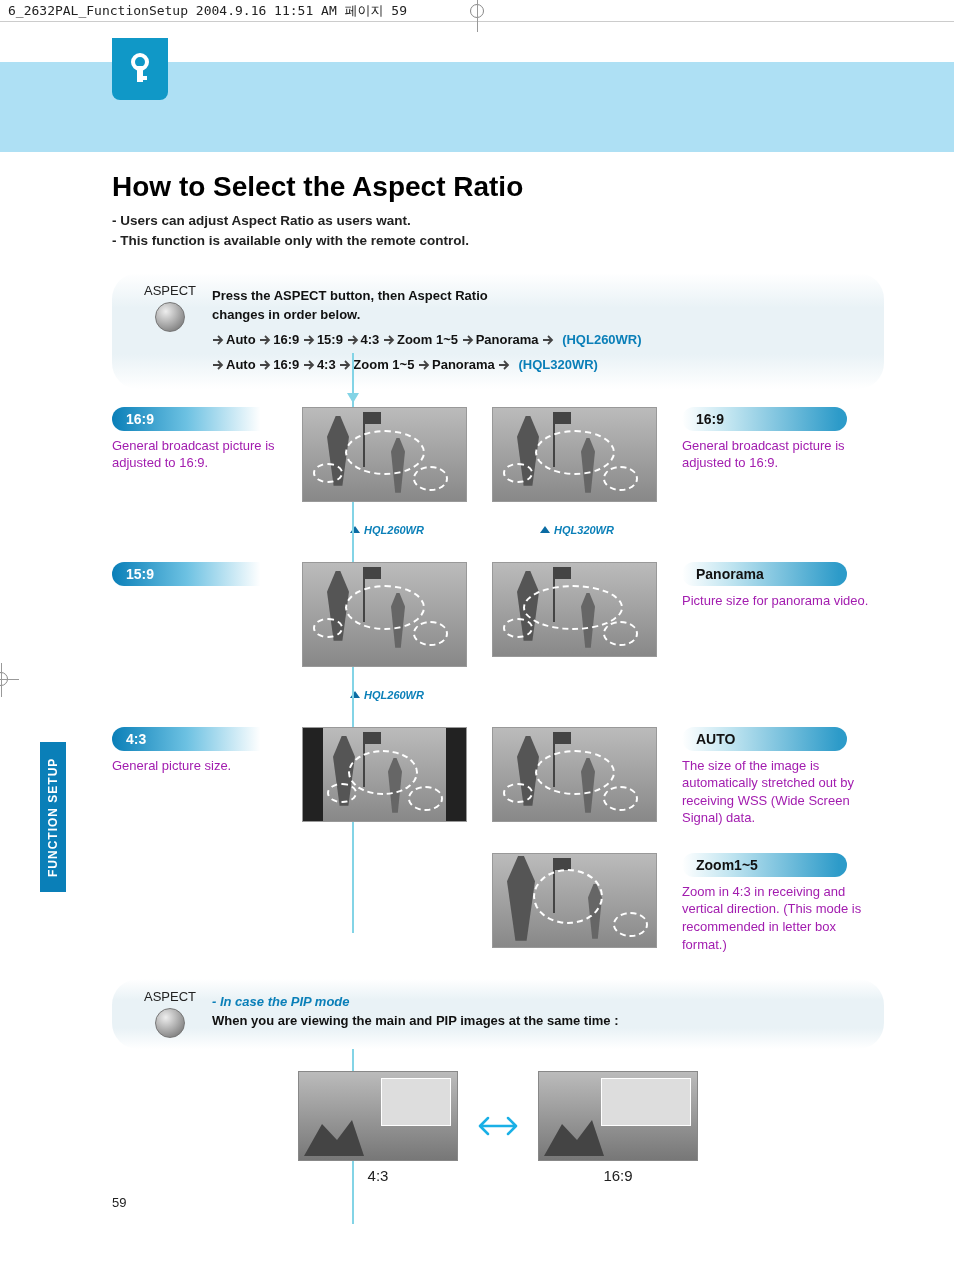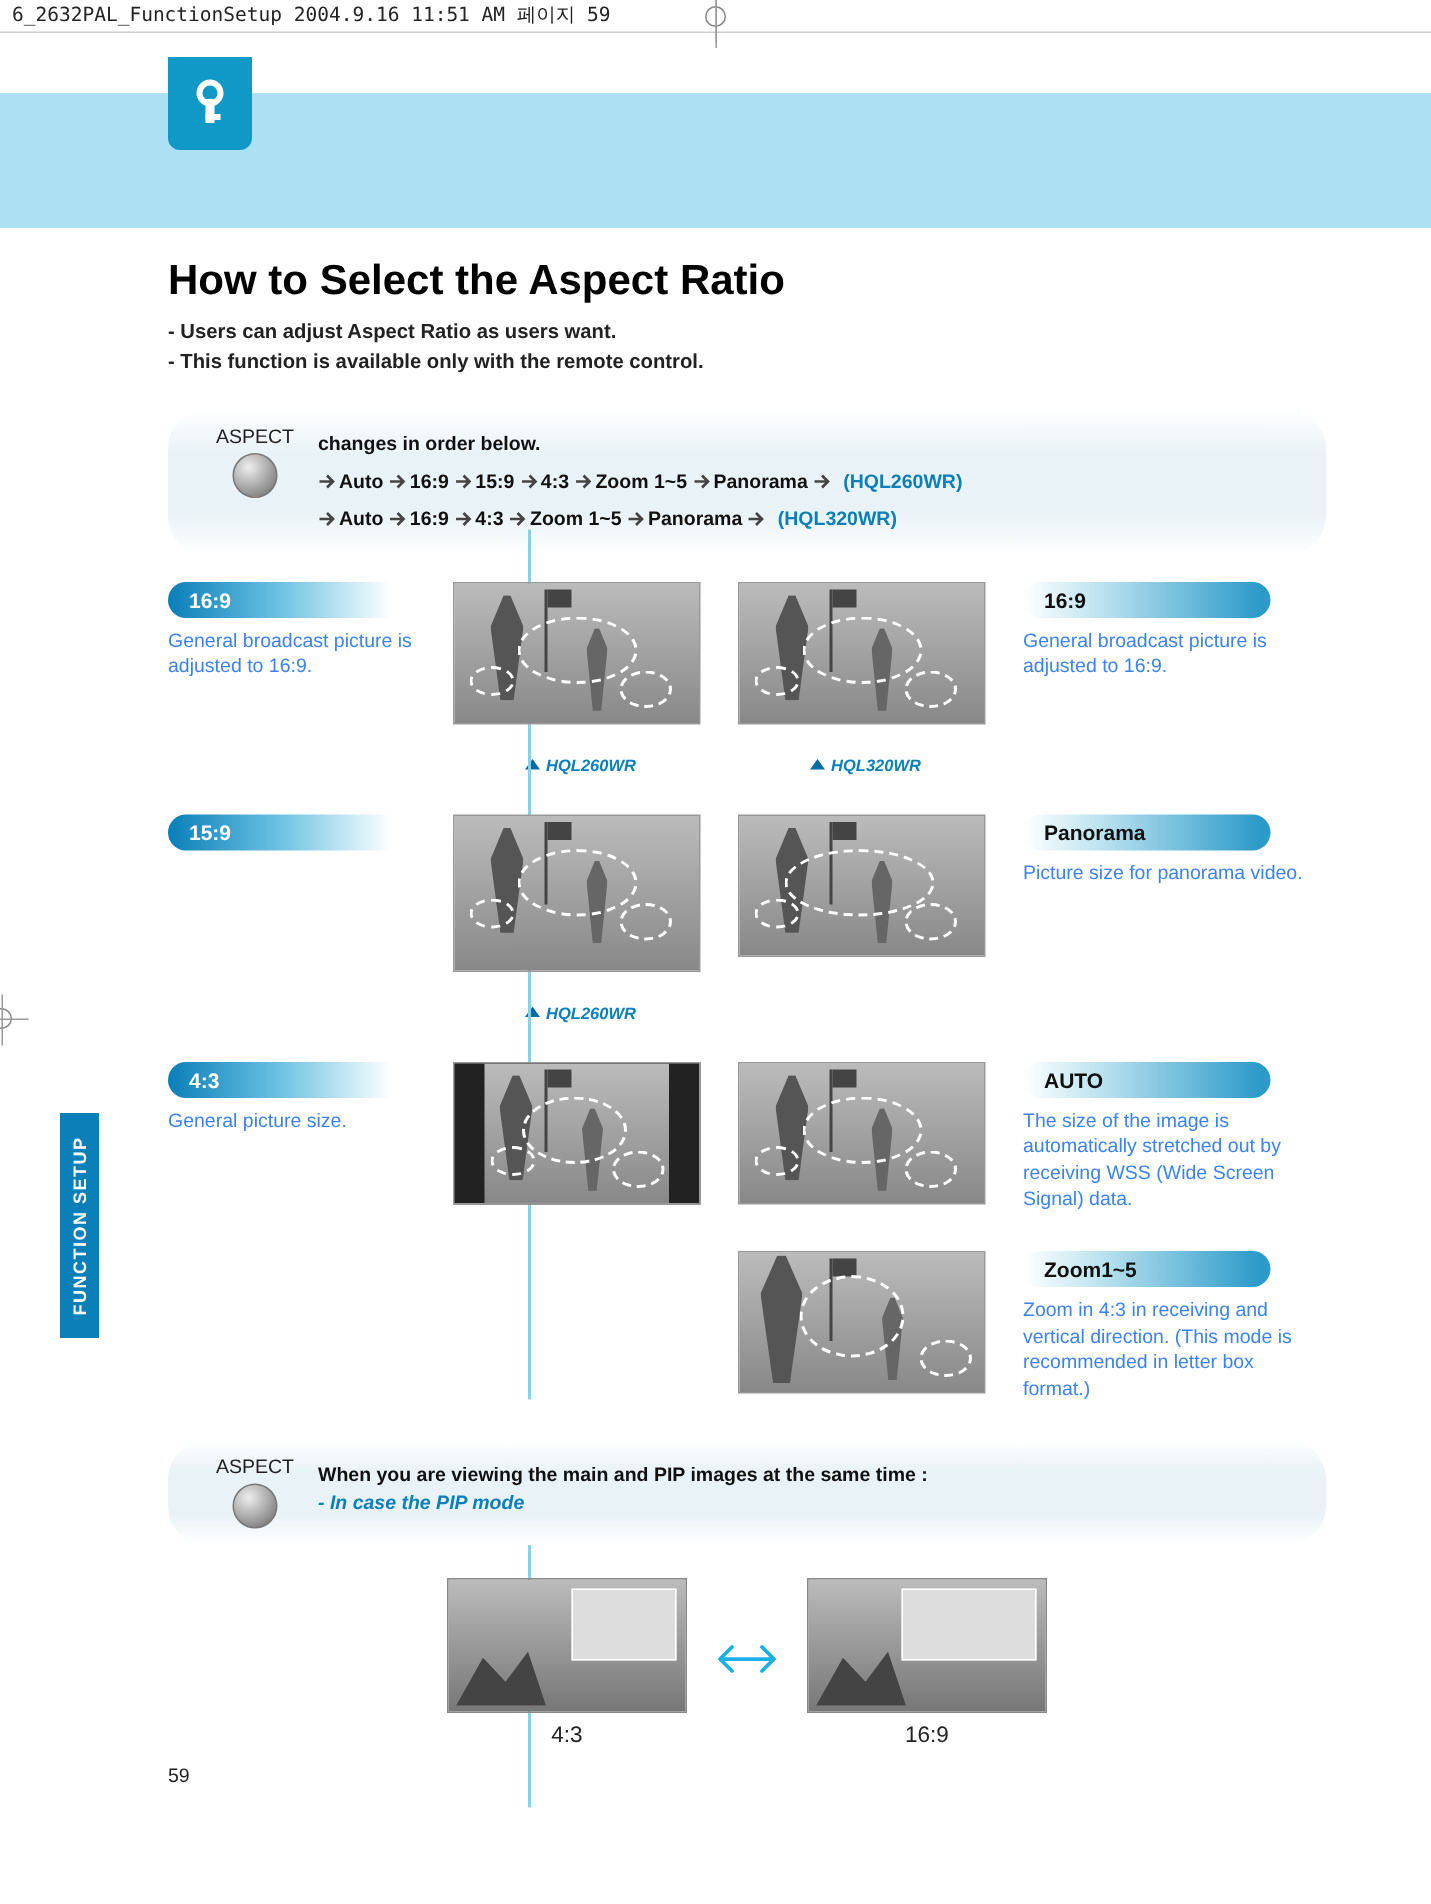--- a/index.html
+++ b/index.html
@@ -25,21 +25,21 @@
   .seq .model{color:#0a7fb8;padding-left:6px}
   .flowline{position:absolute;left:240px;top:80px;width:2px;height:580px;background:#83d4e6}
   .flowline .arrowhead{position:absolute;left:-5px;width:0;height:0;border-left:6px solid transparent;border-right:6px solid transparent;border-top:10px solid #83d4e6}
   .section{display:flex;gap:20px;margin-bottom:26px;align-items:flex-start}
   .col-l{width:170px;flex:0 0 170px}
   .col-m{width:170px;flex:0 0 170px}
   .col-m2{width:170px;flex:0 0 170px}
   .col-r{width:200px;flex:0 0 200px}
   .pill{background:linear-gradient(90deg,#0a7fb8 0%,#6cc1e2 45%,#fff 90%);border-radius:16px;padding:4px 14px;font:700 14px Arial;color:#fff;margin-bottom:6px;display:inline-block;min-width:165px}
   .pill.dark{color:#111;background:linear-gradient(90deg,#fff 0%,#bfe4f0 30%,#2d9bc9 95%)}
-  .desc{font:13px/1.35 Arial;color:#3b82f6}
+  .desc{font:13px/1.35 Arial;color:#a21caf}
   .thumb{width:165px;height:95px;background:linear-gradient(#bbb,#888);position:relative;overflow:hidden;border:1px solid #999}
   .thumb .ov{position:absolute;border:2px dashed #fff;border-radius:50%}
   .thumb .ov.big{left:42px;top:22px;width:80px;height:45px}
   .thumb .ov.s1{left:10px;top:55px;width:30px;height:20px}
   .thumb .ov.s2{left:110px;top:58px;width:35px;height:25px}
   .thumb .fig1{position:absolute;left:24px;top:8px;width:22px;height:70px;background:#555;clip-path:polygon(40% 0,60% 0,100% 30%,70% 100%,30% 100%,0 30%)}
   .thumb .fig2{position:absolute;left:88px;top:30px;width:14px;height:55px;background:#666;clip-path:polygon(40% 0,60% 0,100% 25%,70% 100%,30% 100%,0 25%)}
   .thumb .flag{position:absolute;left:60px;top:4px;width:2px;height:55px;background:#444}
   .thumb .flag::after{content:"";position:absolute;left:2px;top:0;width:16px;height:12px;background:#444}
   .cap{font:italic 700 11px Arial;color:#0a7fb8;text-align:center;margin-top:22px}
@@ -89,20 +89,21 @@
       <div>- This function is available only with the remote control.</div>
     </div>
 
     <div style="position:relative">
       <div class="panel">
         <div class="btn-col">
           <div>ASPECT</div>
           <div class="rbtn"></div>
         </div>
         <div class="panel-body">
+          <div>Press the ASPECT button, then Aspect Ratio</div>
           <div>changes in order below.</div>
           <div class="seq">
             <svg class="arrow-ico" width="14" height="12">
                 <path d="M1 6h8M6 2l4 4-4 4" fill="none" stroke="#444" stroke-width="1.8"></path>
               </svg><span>Auto</span>
             <svg class="arrow-ico" width="14" height="12">
                 <path d="M1 6h8M6 2l4 4-4 4" fill="none" stroke="#444" stroke-width="1.8"></path>
               </svg><span>16:9</span>
             <svg class="arrow-ico" width="14" height="12">
                 <path d="M1 6h8M6 2l4 4-4 4" fill="none" stroke="#444" stroke-width="1.8"></path>
@@ -262,22 +263,22 @@
       </div>
     </div>
 
     <div class="pip-panel-wrap">
       <div class="panel">
         <div class="btn-col">
           <div>ASPECT</div>
           <div class="rbtn"></div>
         </div>
         <div class="panel-body">
+          <div style="color:#0a7fb8;font-style:italic">- In case the PIP mode</div>
           <div>When you are viewing the main and PIP images at the same time :</div>
-          <div style="color:#0a7fb8;font-style:italic">- In case the PIP mode</div>
         </div>
       </div>
       <div class="flow2" style="top:70px">
           <div class="arrowhead"></div>
         </div>
 
       <div class="pip-imgs">
         <div>
           <div class="pthumb">
               <div class="mnt"></div>

